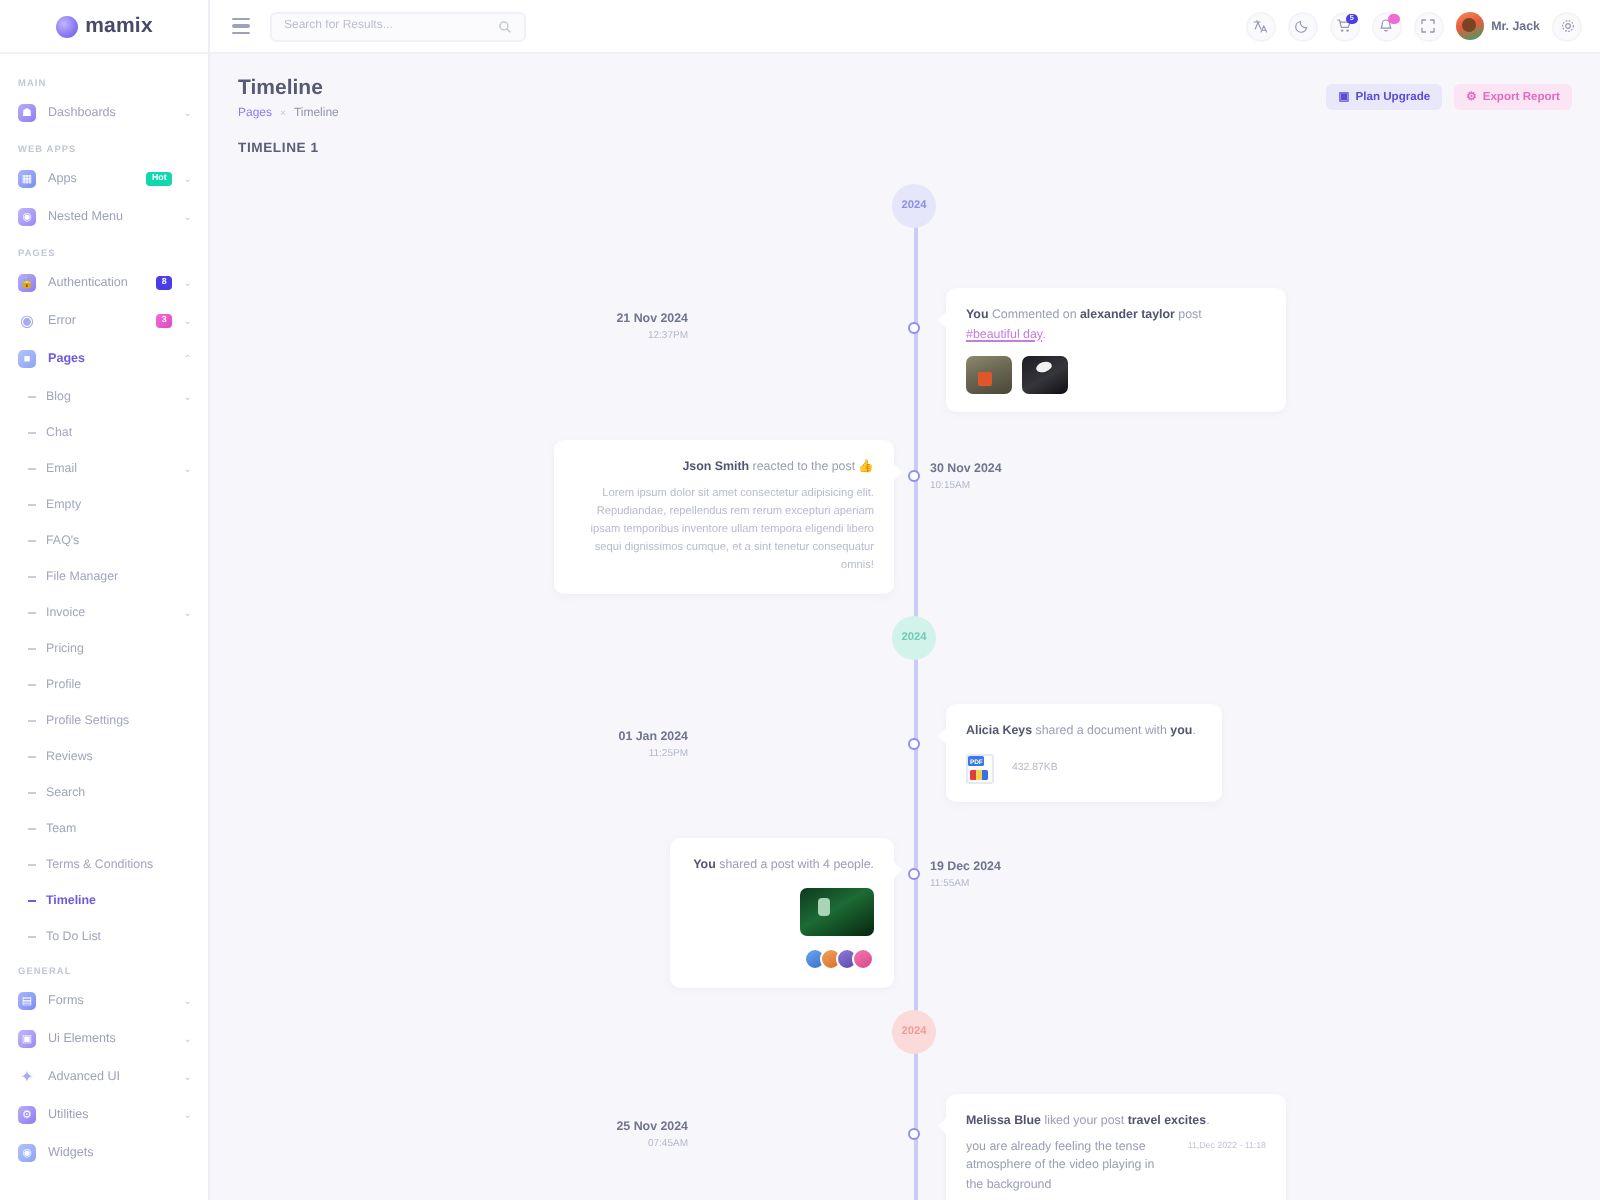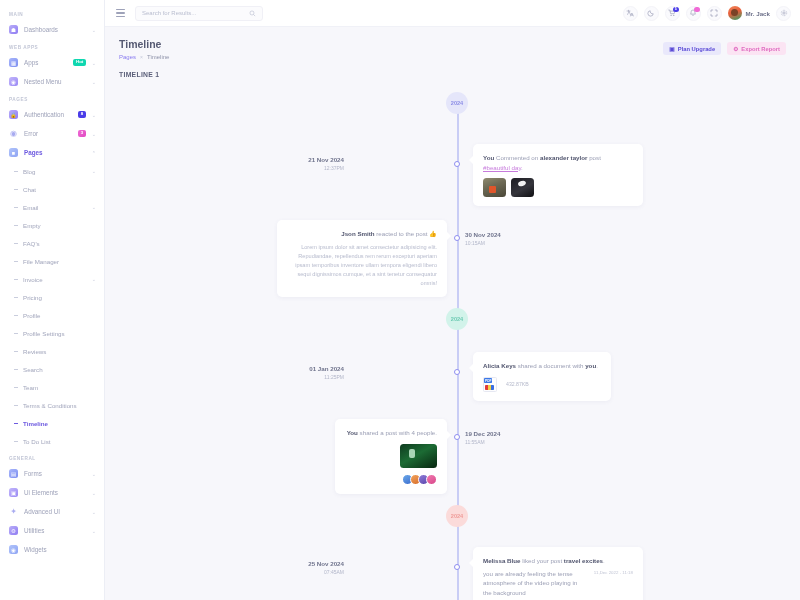--- a/index.html
+++ b/index.html
@@ -202,20 +202,24 @@
 
   .inline-stamp { font-size: 4.4px; color: #c0c4d4; white-space: nowrap; }
   .card-right-row { display: flex; align-items: flex-start; gap: 10px; }
 </style>
 </head>
 <body>
 
 <div class="app">
 
   <aside class="sidebar">
+    <div class="brand">
+      <span class="brand-logo"></span>
+      <span class="brand-name">mamix</span>
+    </div>
 
     <nav class="nav">
 
       <div class="nav-section">MAIN</div>
       <div class="nav-item">
         <span class="ico g1">☗</span>
         <span class="nav-label">Dashboards</span>
         <span class="chev">⌄</span>
       </div>
 

